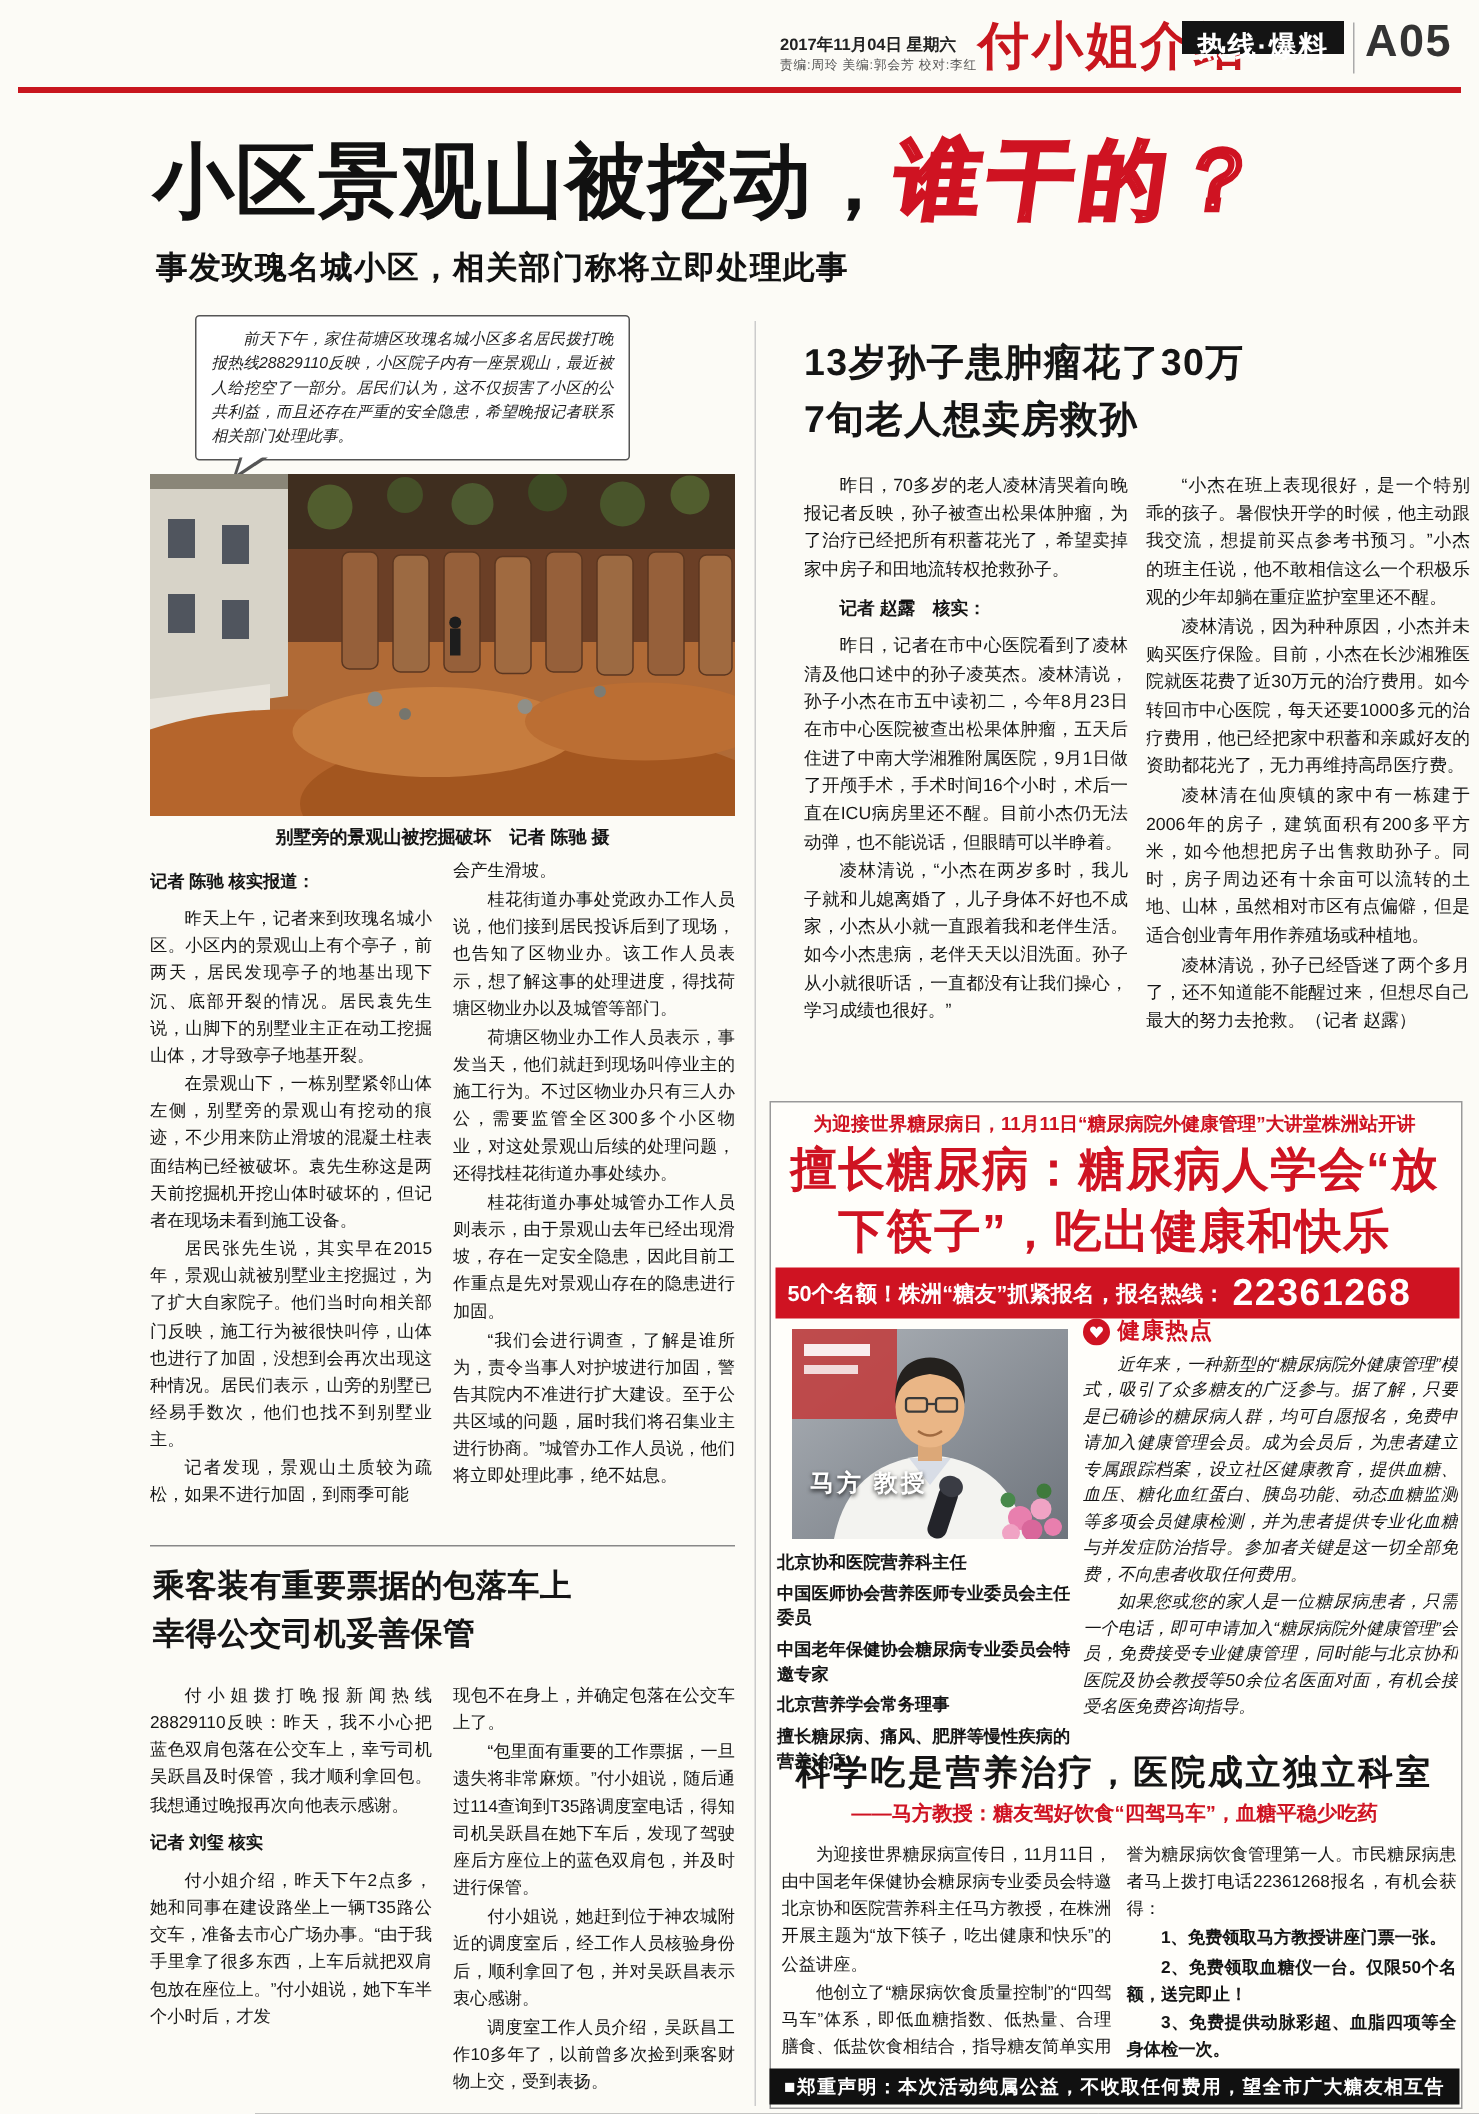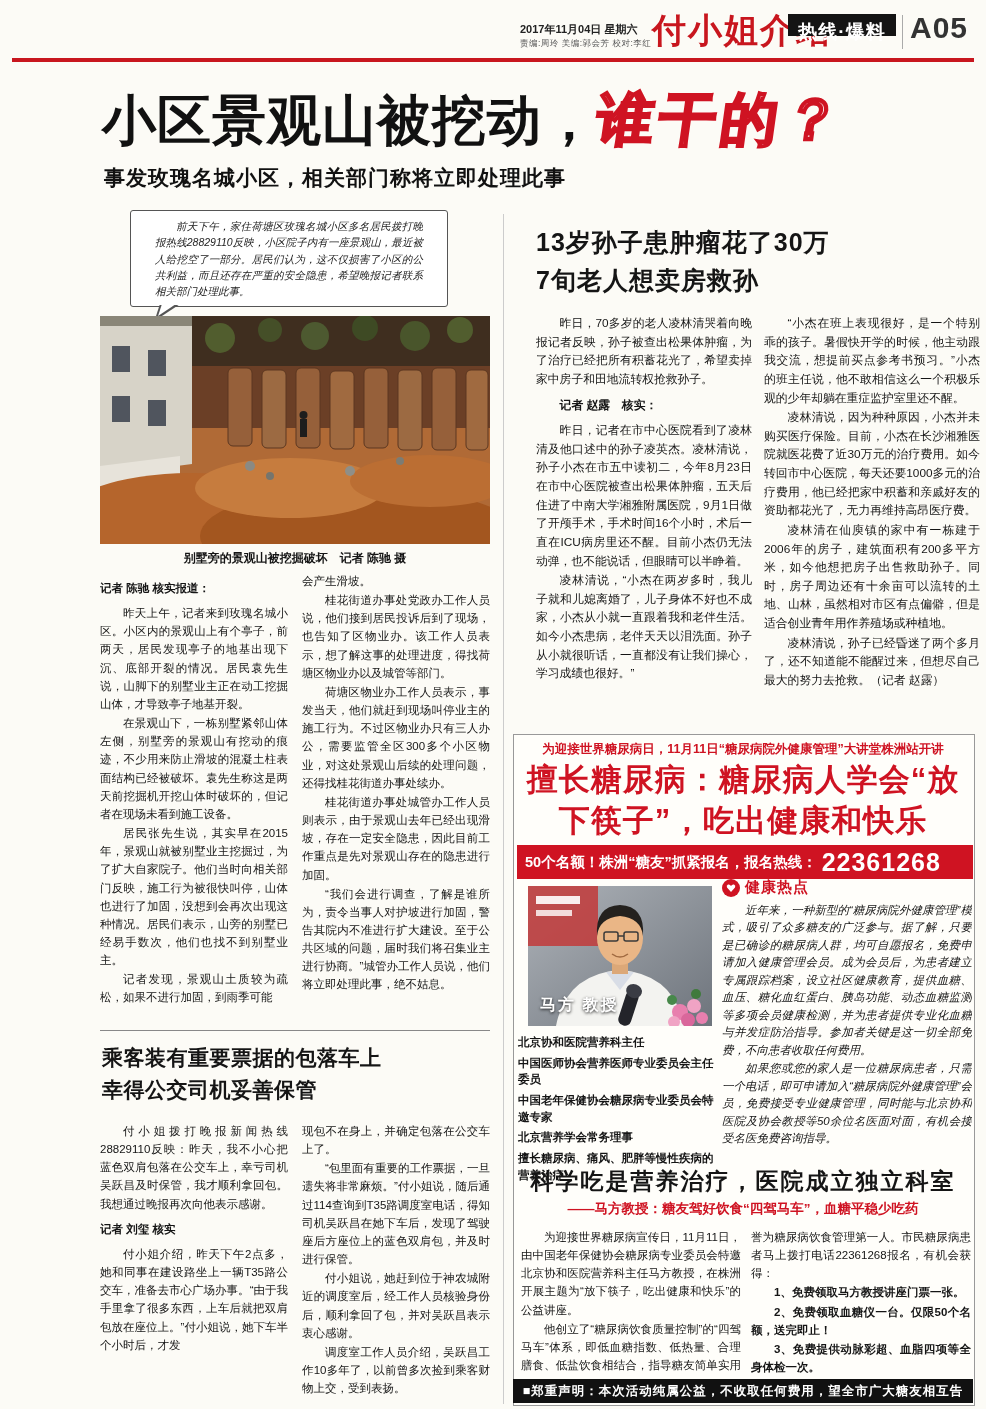--- a/index.html
+++ b/index.html
@@ -20,21 +20,21 @@
 
   
   .headline{left:102px;top:82px;width:870px;white-space:nowrap;}
   .h-black{font-size:54px;font-weight:900;letter-spacing:1px;color:#111;}
   .h-red{display:inline-block;font-size:57px;font-weight:900;color:#fff;
          -webkit-text-stroke:2.5px #cf1322;transform:skewX(-8deg);letter-spacing:5px;}
   .subhead{left:104px;top:164px;font-size:21px;font-weight:bold;letter-spacing:1px;color:#111;}
 
   
   .bubble{left:130px;top:210px;width:268px;border:1px solid #555;border-radius:3px;
-          padding:7px 24px;background:#fff;}
+          padding:7px 10px;background:#fff;}
   .bubble-text{font-size:10.5px;line-height:1.55;font-style:italic;text-indent:2em;
           text-align:justify;margin:0;color:#222;}
   .tail-dark{position:absolute;left:26px;bottom:-15px;width:0;height:0;
           border-top:16px solid #555;border-right:19px solid transparent;transform:skewX(-18deg);}
   .tail-light{position:absolute;left:29px;bottom:-10px;width:0;height:0;
           border-top:12px solid #fff;border-right:14px solid transparent;transform:skewX(-18deg);}
 
   
   .photo-main{left:100px;top:316px;width:390px;height:228px;overflow:hidden;background:#7a4a2e;}
   .photo-caption{left:100px;top:550px;width:390px;text-align:center;font-size:12px;font-weight:bold;}
@@ -62,21 +62,21 @@
   
   .ad-box{left:513px;top:734px;width:460px;height:670px;border:1px solid #999;background:#fffefa;}
   .kicker{left:520px;top:741px;width:446px;text-align:center;font-size:12.5px;font-weight:bold;color:#cf1322;}
   .promo-title{left:520px;top:760px;width:446px;text-align:center;font-size:31px;font-weight:900;
         color:#cf1322;line-height:1.32;letter-spacing:1px;}
   .banner{left:517px;top:845px;width:440px;height:34px;background:#cf1322;color:#fff;
         display:flex;align-items:center;padding:0 8px;gap:5px;text-align:right;}
   .banner-text{font-size:14.5px;font-weight:bold;white-space:nowrap;}
   .banner-phone{font-size:25px;font-weight:900;letter-spacing:1px;}
   .prof-photo{left:528px;top:886px;width:184px;height:140px;overflow:hidden;background:#8d939b;}
-  .prof-name{position:absolute;left:12px;bottom:10px;color:#fff;font-size:16px;font-weight:bold;
+  .prof-name{position:absolute;left:12px;bottom:26px;color:#fff;font-size:16px;font-weight:bold;
         text-shadow:0 1px 3px rgba(0,0,0,.85);letter-spacing:2px;}
   .credentials{left:518px;top:1034px;width:198px;font-size:11.5px;font-weight:bold;line-height:1.45;}
   .credentials .cred{margin-bottom:4px;}
   .hot-head{left:722px;top:878px;display:flex;align-items:center;gap:5px;}
   .hot-label{color:#cf1322;font-size:15px;font-weight:900;letter-spacing:1px;}
   .hot-col{left:722px;top:902px;width:250px;height:258px;font-size:11.5px;line-height:1.52;font-style:italic;}
   .sub-title{left:518px;top:1166px;width:450px;text-align:center;font-size:23px;font-weight:900;letter-spacing:2px;}
   .sub-subtitle{left:518px;top:1200px;width:450px;text-align:center;font-size:13.5px;font-weight:bold;color:#cf1322;}
   .sub-col1{left:521px;top:1228px;width:220px;height:148px;}
   .sub-col2{left:751px;top:1228px;width:220px;height:148px;}

